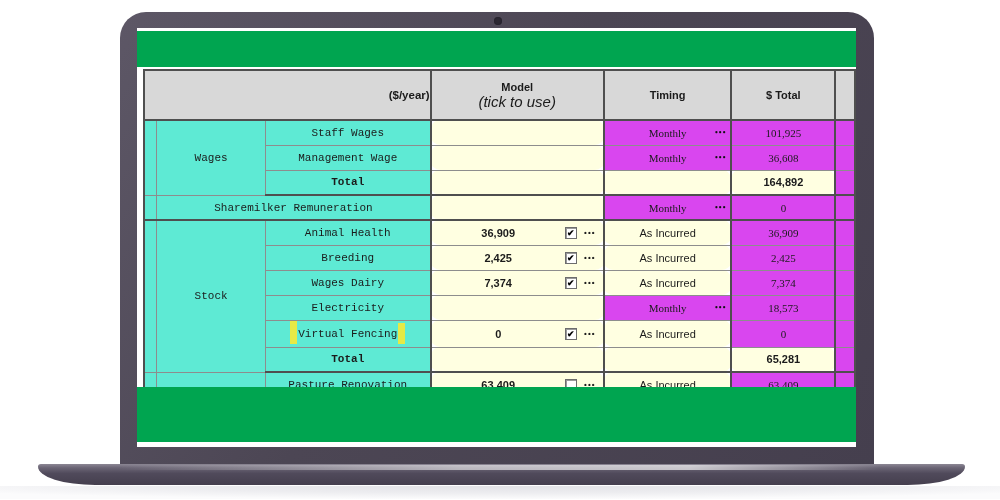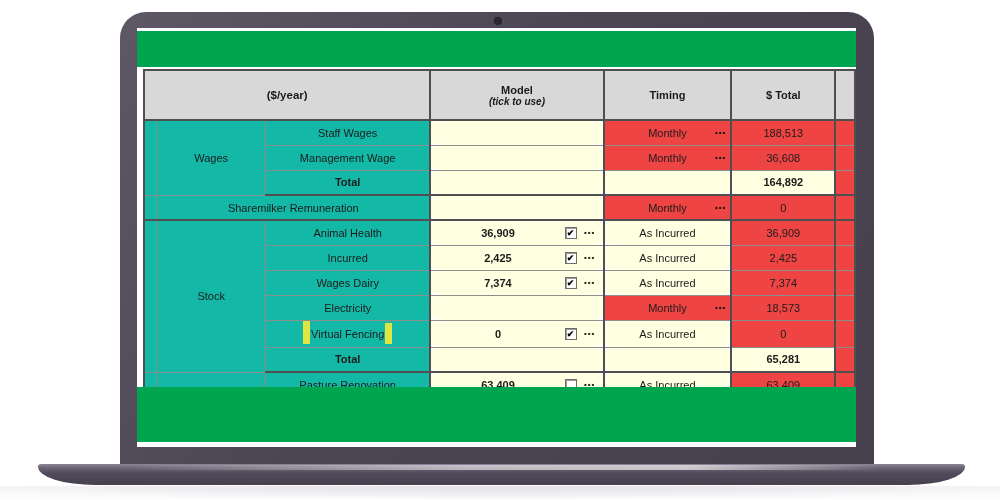--- a/index.html
+++ b/index.html
@@ -28,26 +28,26 @@
   
   .tablewrap { position:absolute; left:6px; top:41px; width:713px; height:330px; overflow:hidden; z-index:2; }
   table { border-collapse:collapse; table-layout:fixed; }
   td { border:1px solid #8d8d8d; font-size:11px; color:#1b1b1b; text-align:center; vertical-align:middle;
        overflow:hidden; white-space:nowrap; }
   table { border:2px solid #4f4f4f; }
   td.vt { border-left:2px solid #4f4f4f; }
   tr.group-end td { border-bottom:2px solid #4f4f4f; }
   thead td { border-bottom:2px solid #4f4f4f; background:#d8d8d8; font-weight:bold; height:50px; }
   tbody td { height:25px; }
-  .gray { background:#14b8a6; }
+  .gray { background:#5eead4;font-family:Liberation Mono, monospace; }
   .cream { background:#ffffe1;border-radius:9px; }
-  .white { background:#ef4444; }
+  .white { background:#d946ef;font-family:Liberation Serif, serif; }
   .bold { font-weight:bold; }
-  .hdr-left { text-align:center; font-size:11.5px; }
-  .hdr-sub { font-style:italic; font-weight:bold; font-size:10px; }
+  .hdr-left { text-align:right; font-size:11.5px; }
+  .hdr-sub { font-style:italic; font-weight:normal; font-size:15px; }
   .timing { position:relative; }
   .dots { position:absolute; right:4px; top:50%; transform:translateY(-52%);
           font-size:8px; letter-spacing:1px; font-weight:bold; color:#111; cursor:pointer; }
   .model-cell { }
   .model-flex { display:flex; align-items:center; height:100%; }
   .model-flex .mval { flex:1 1 auto; text-align:center; font-weight:bold; }
   .cb { display:inline-block; width:12px; height:12px; background:#fff; border:1px solid #6d6d6d;
         box-shadow:inset 1px 1px 0 #9a9a9a; font-size:9px; line-height:10px; text-align:center;
         color:#000; font-weight:bold; cursor:pointer; }
   .mdots { width:26px; text-align:center; position:static; transform:none; display:inline-block;
@@ -96,21 +96,21 @@
 
             <tr>
               <td class="gray" rowspan="3"></td>
               <td class="gray" rowspan="3">Wages</td>
               <td class="gray">Staff Wages</td>
               <td class="vt cream"></td>
               <td class="vt white timing">
                 <span>Monthly</span>
                 <span class="dots">•••</span>
               </td>
-              <td class="vt white">188,513</td>
+              <td class="vt white">101,925</td>
               <td class="vt white"></td>
             </tr>
             <tr>
               <td class="gray">Management Wage</td>
               <td class="vt cream"></td>
               <td class="vt white timing">
                 <span>Monthly</span>
                 <span class="dots">•••</span>
               </td>
               <td class="vt white">36,608</td>
@@ -145,21 +145,21 @@
                   <span class="mval">36,909</span>
                   <span class="cb">✔</span>
                   <span class="mdots">•••</span>
                 </div>
               </td>
               <td class="vt cream">As Incurred</td>
               <td class="vt white">36,909</td>
               <td class="vt white"></td>
             </tr>
             <tr>
-              <td class="gray">Incurred</td>
+              <td class="gray">Breeding</td>
               <td class="vt cream model-cell">
                 <div class="model-flex">
                   <span class="mval">2,425</span>
                   <span class="cb">✔</span>
                   <span class="mdots">•••</span>
                 </div>
               </td>
               <td class="vt cream">As Incurred</td>
               <td class="vt white">2,425</td>
               <td class="vt white"></td>

